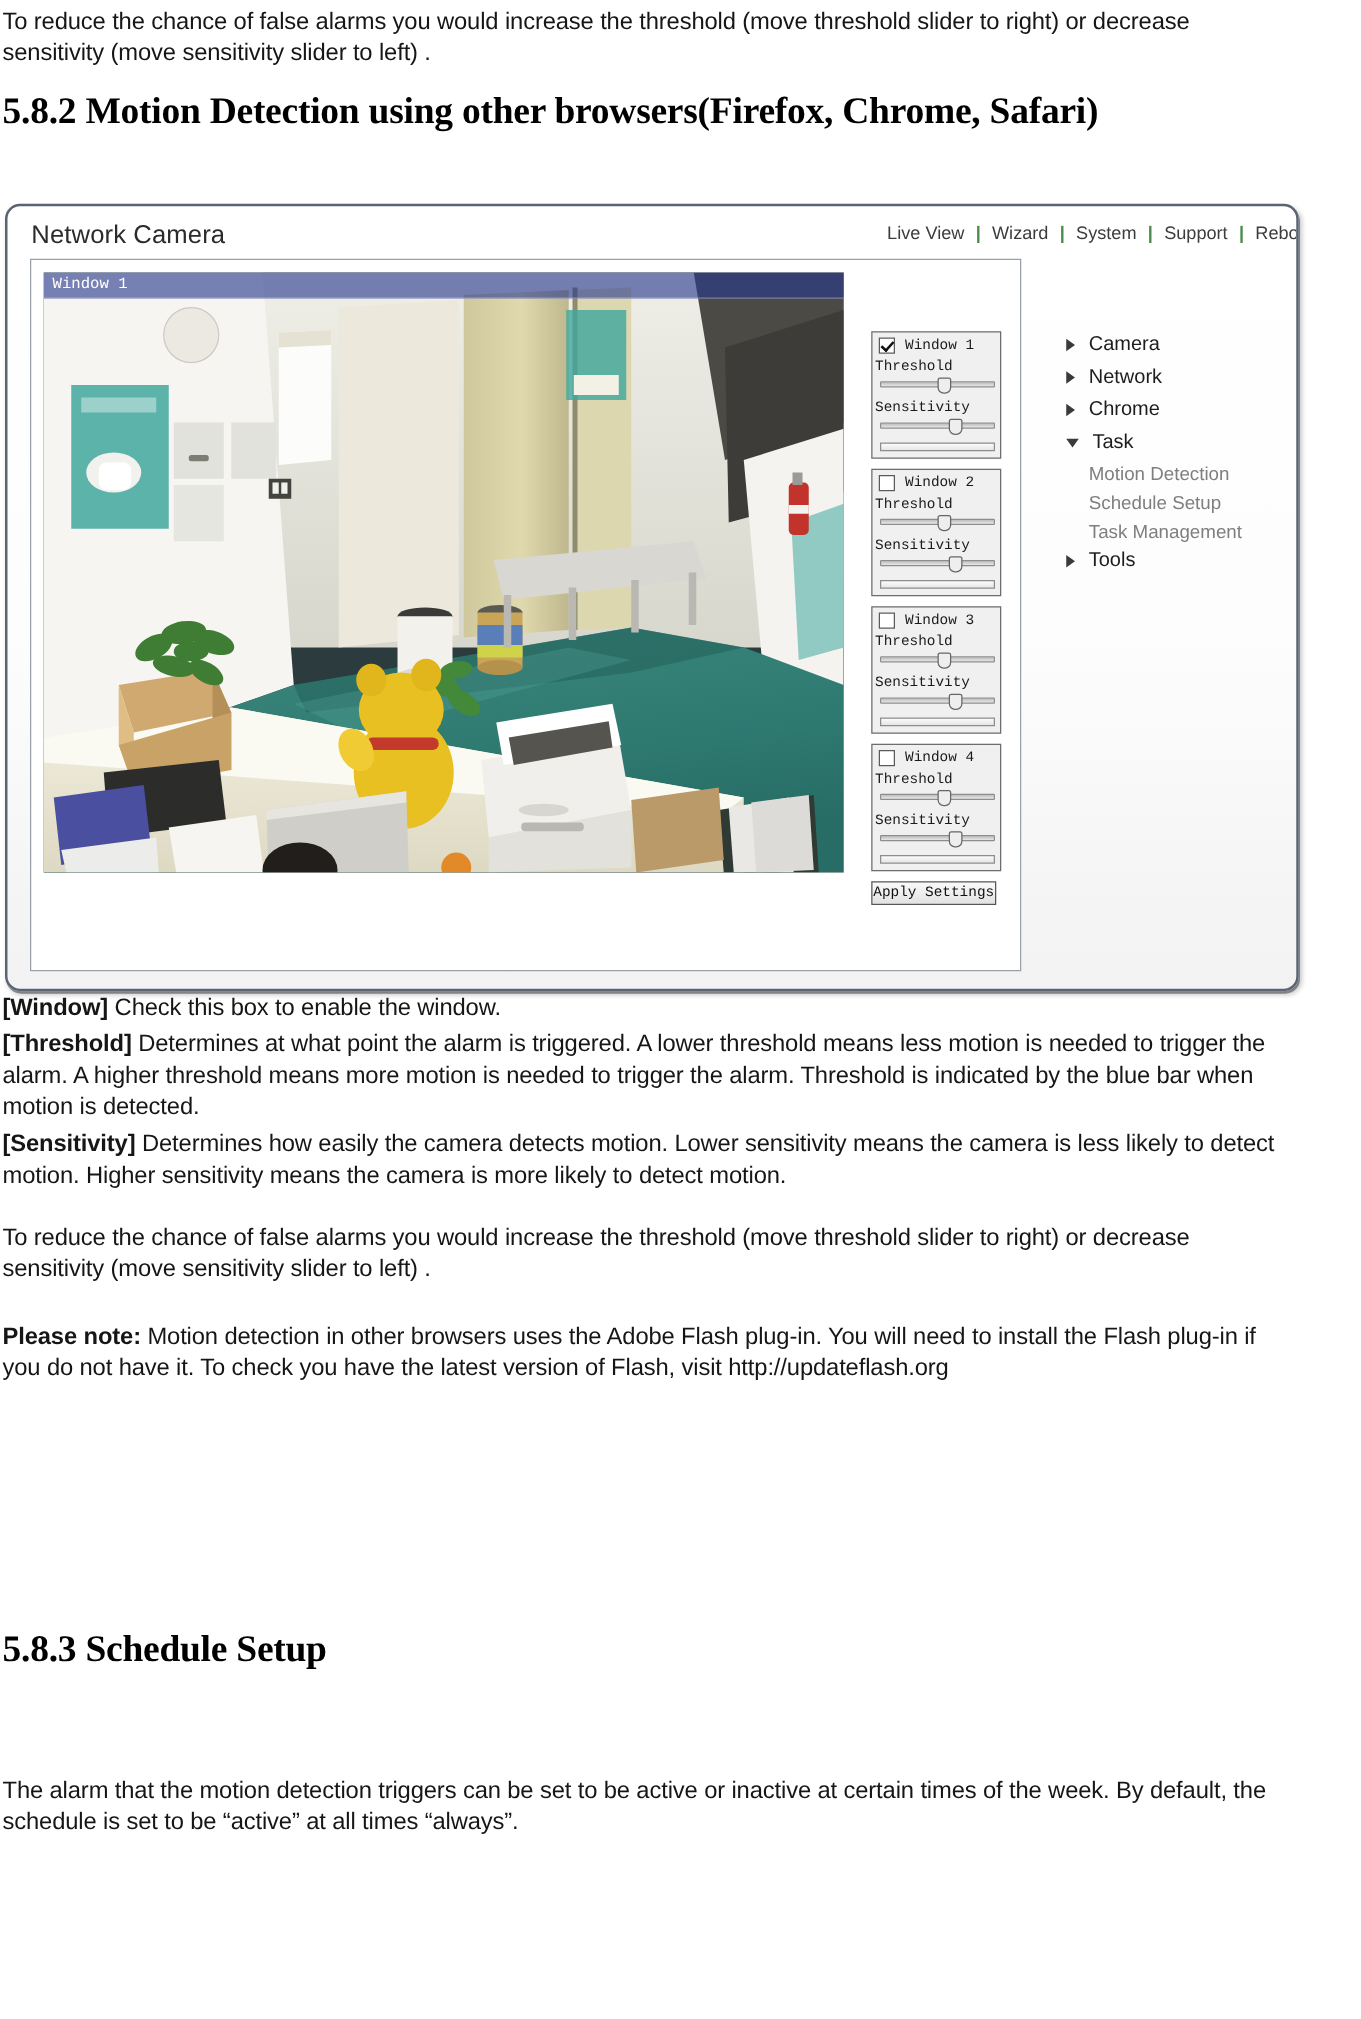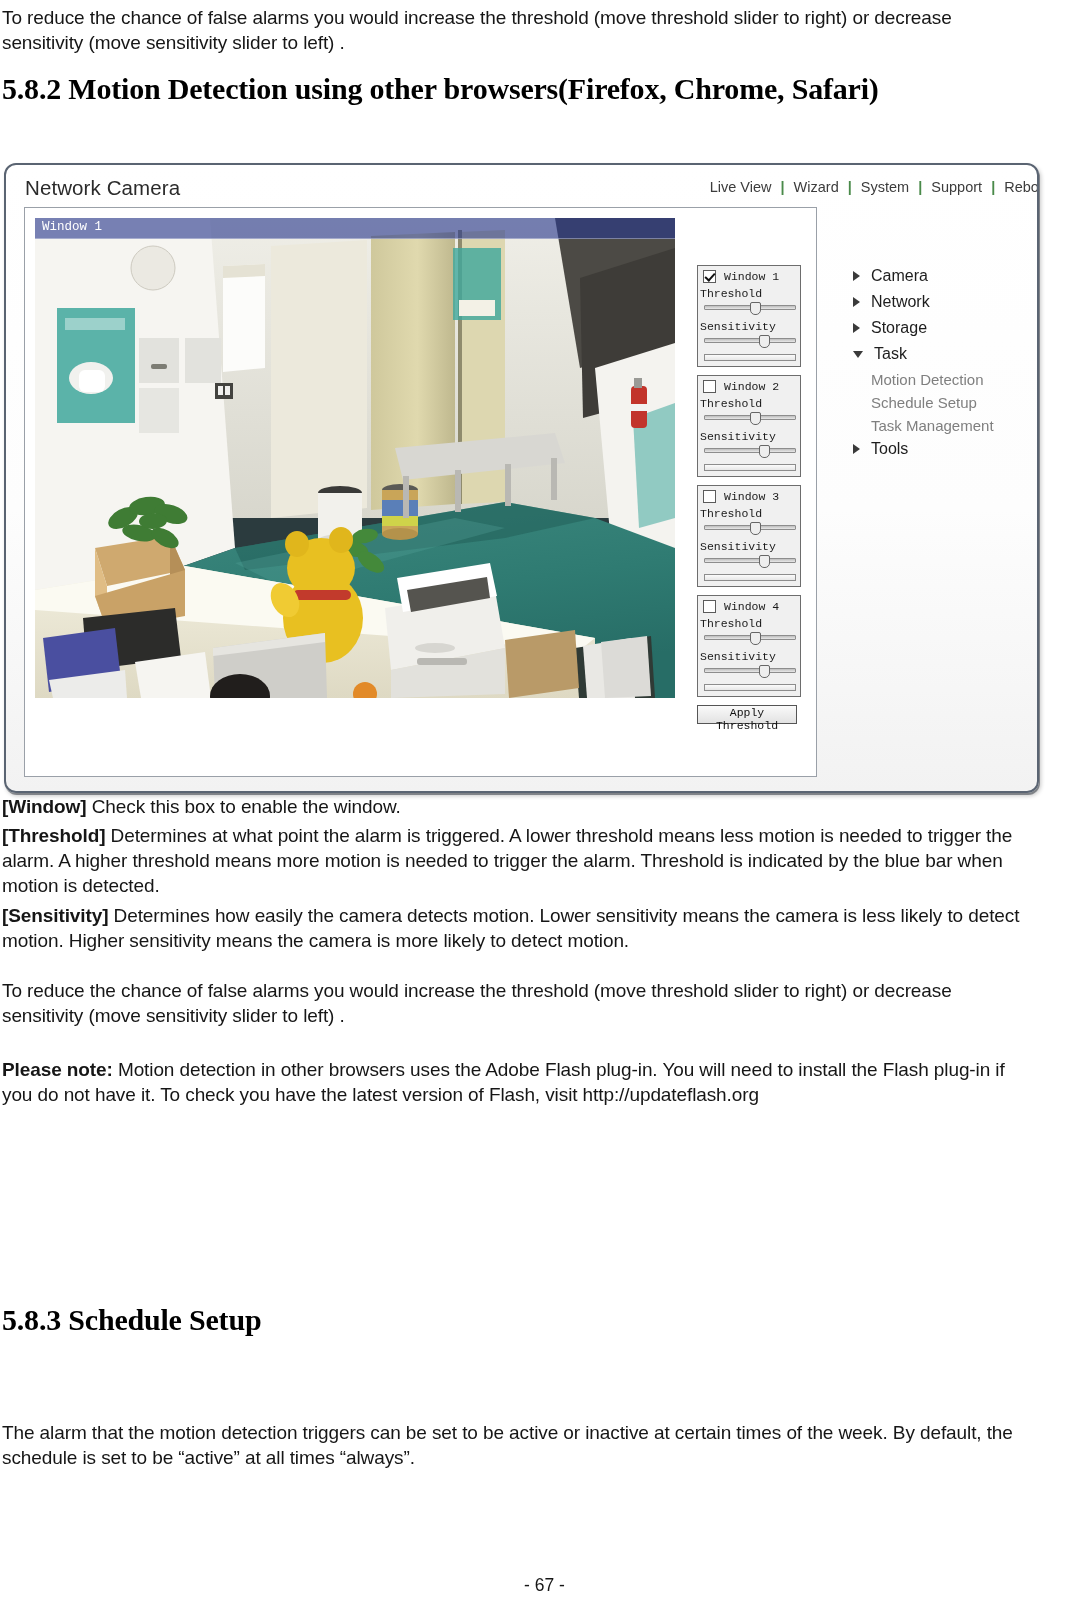--- a/index.html
+++ b/index.html
@@ -523,38 +523,38 @@
           <div class="track track-threshold">
             <span class="thumb" style="left:55%"></span>
           </div>
           <div class="slider-label lbl-sensitivity">Sensitivity</div>
           <div class="track track-sensitivity">
             <span class="thumb" style="left:66%"></span>
           </div>
           <div class="bluebar"></div>
         </div>
 
-        <button id="apply-settings">Apply Threshold</button>
+        <button id="apply-settings">Apply Settings</button>
       </div>
 
       <div id="cam-nav">
 
         <div class="nav-top">
           <span class="tri right"></span>
           <span class="nav-top-label">Camera</span>
         </div>
 
         <div class="nav-top">
           <span class="tri right"></span>
           <span class="nav-top-label">Network</span>
         </div>
 
         <div class="nav-top">
           <span class="tri right"></span>
-          <span class="nav-top-label">Storage</span>
+          <span class="nav-top-label">Chrome</span>
         </div>
 
         <div class="nav-top">
           <span class="tri down"></span>
           <span class="nav-top-label">Task</span>
         </div>
 
         <div class="nav-sub">Motion Detection</div>
         <div class="nav-sub">Schedule Setup</div>
         <div class="nav-sub">Task Management</div>
@@ -584,15 +584,14 @@
 
   <div class="doc-p" id="txt-note">
     <b>Please note:</b><span> Motion detection in other browsers uses the Adobe Flash plug-in. You will need to install the Flash plug-in if you do not have it. To check you have the latest version of Flash, visit http://updateflash.org</span>
   </div>
 
   <div class="h2" id="heading-583">5.8.3 Schedule Setup</div>
 
   <div class="doc-p" id="txt-sched1">The alarm that the motion detection triggers can be set to be active or inactive at certain times of the week. By default, the schedule is set to be “active” at all times “always”.</div>
 
 
-  <div id="page-number">- 67 -</div>
 
 </div>
 
 </body></html>

